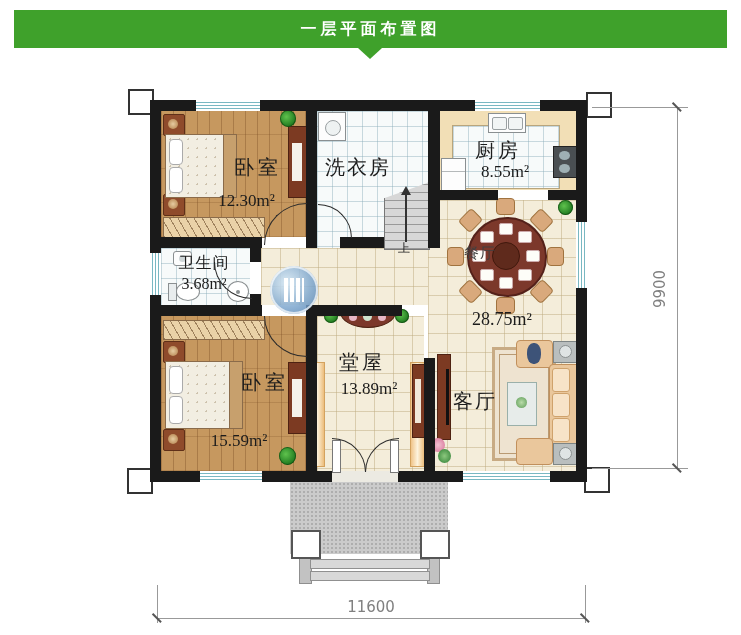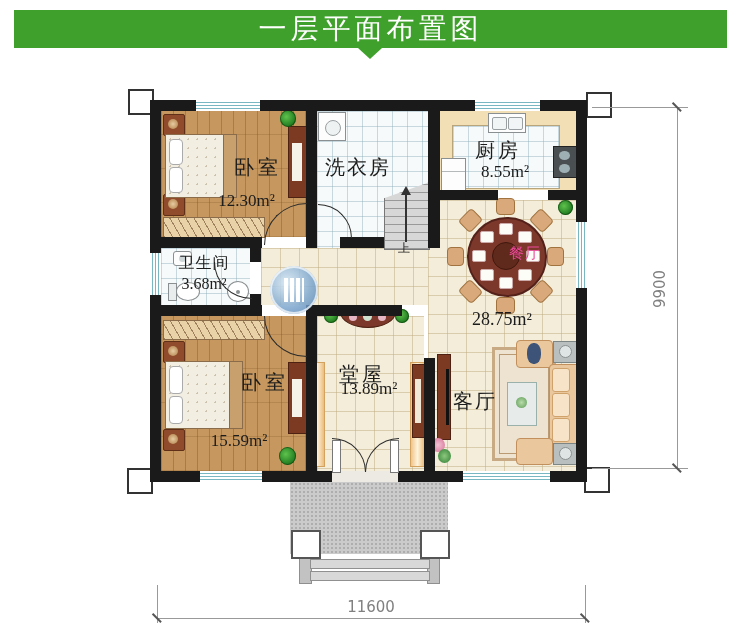--- a/index.html
+++ b/index.html
@@ -54,21 +54,21 @@
     box-shadow:inset 0 0 0 2px rgba(255,255,255,.7);pointer-events:none;}
   #wm-logo:after{content:"";position:absolute;left:14px;top:12px;width:20px;height:24px;
     background:linear-gradient(90deg,#fff 0 4px,transparent 4px 6px,#fff 6px 10px,transparent 10px 12px,#fff 12px 16px,transparent 16px 18px,#fff 18px 20px);}
 </style>
 </head>
 <body>
 
 <div id="canvas">
 
   <div id="banner" style="left: 14px; top: 10px; width: 713px; height: 38px; background-color: rgb(63, 161, 43);">
-    <span style="color:#fff;font-size:28px;font-weight:normal;letter-spacing:4px;line-height:38px;margin-top:29px;">一层平面布置图</span>
+    <span style="color:#fff;font-size:16px;font-weight:bold;letter-spacing:4px;line-height:38px;margin-top:29px;">一层平面布置图</span>
   </div>
   <div class="abs" style="left:358px;top:48px;width:0;height:0;border-left:12px solid transparent;border-right:12px solid transparent;border-top:11px solid #3fa12b;z-index:1;"></div>
 
   <div class="marker" style="left:128px;top:89px;width:22px;height:22px;"></div>
   <div class="marker" style="left:586px;top:92px;width:22px;height:22px;"></div>
   <div class="marker" style="left:127px;top:468px;width:22px;height:22px;"></div>
   <div class="marker" style="left:584px;top:467px;width:22px;height:22px;"></div>
 
   <div class="abs" style="left:290px;top:482px;width:158px;height:72px;z-index:1;background:#cbcbcb;
               background-image:radial-gradient(#aeaeae 1px,transparent 1px);background-size:4px 4px;"></div>
@@ -244,23 +244,23 @@
 
   <div class="lbl" style="left:228px;top:156px;width:60px;font-size:20px;letter-spacing:4px;">卧室</div>
   <div class="lbl" style="left:204px;top:192px;width:85px;font-size:17px;">12.30m²</div>
   <div class="lbl" style="left:322px;top:156px;width:72px;font-size:20px;letter-spacing:2px;">洗衣房</div>
   <div class="lbl" style="left:472px;top:139px;width:52px;font-size:20px;letter-spacing:3px;">厨房</div>
   <div class="lbl" style="left:470px;top:163px;width:70px;font-size:17px;">8.55m²</div>
   <div class="lbl" style="left:176px;top:254px;width:56px;font-size:16px;letter-spacing:1px;">卫生间</div>
   <div class="lbl" style="left:172px;top:275px;width:64px;font-size:16px;">3.68m²</div>
   <div class="lbl" style="left:236px;top:371px;width:58px;font-size:20px;letter-spacing:4px;">卧室</div>
   <div class="lbl" style="left:200px;top:432px;width:78px;font-size:17px;">15.59m²</div>
-  <div class="lbl" style="left:336px;top:363px;width:52px;font-size:20px;letter-spacing:3px;">堂屋</div>
+  <div class="lbl" style="left:336px;top:351px;width:52px;font-size:20px;letter-spacing:3px;">堂屋</div>
   <div class="lbl" style="left:330px;top:380px;width:78px;font-size:17px;">13.89m²</div>
-  <div class="lbl" style="left:509px;top:245px;width:29px;font-size:15px;color:#ec4899;letter-spacing:1px;">餐厅</div>
+  <div class="lbl" style="left:464px;top:245px;width:29px;font-size:15px;color:#404040;letter-spacing:1px;">餐厅</div>
   <div class="lbl" style="left:452px;top:390px;width:46px;font-size:20px;letter-spacing:2px;">客厅</div>
   <div class="lbl" style="left:462px;top:310px;width:80px;font-size:18px;">28.75m²</div>
 
   <div class="dim" style="left:157px;top:585px;width:1px;height:38px;"></div>
   <div class="dim" style="left:585px;top:585px;width:1px;height:38px;"></div>
   <div class="dim" style="left:157px;top:618px;width:429px;height:1px;"></div>
   <div class="dimtick" style="left:151px;top:617px;"></div>
   <div class="dimtick" style="left:579px;top:617px;"></div>
   <div class="dimlbl" style="left:340px;top:598px;width:62px;">11600</div>
 

